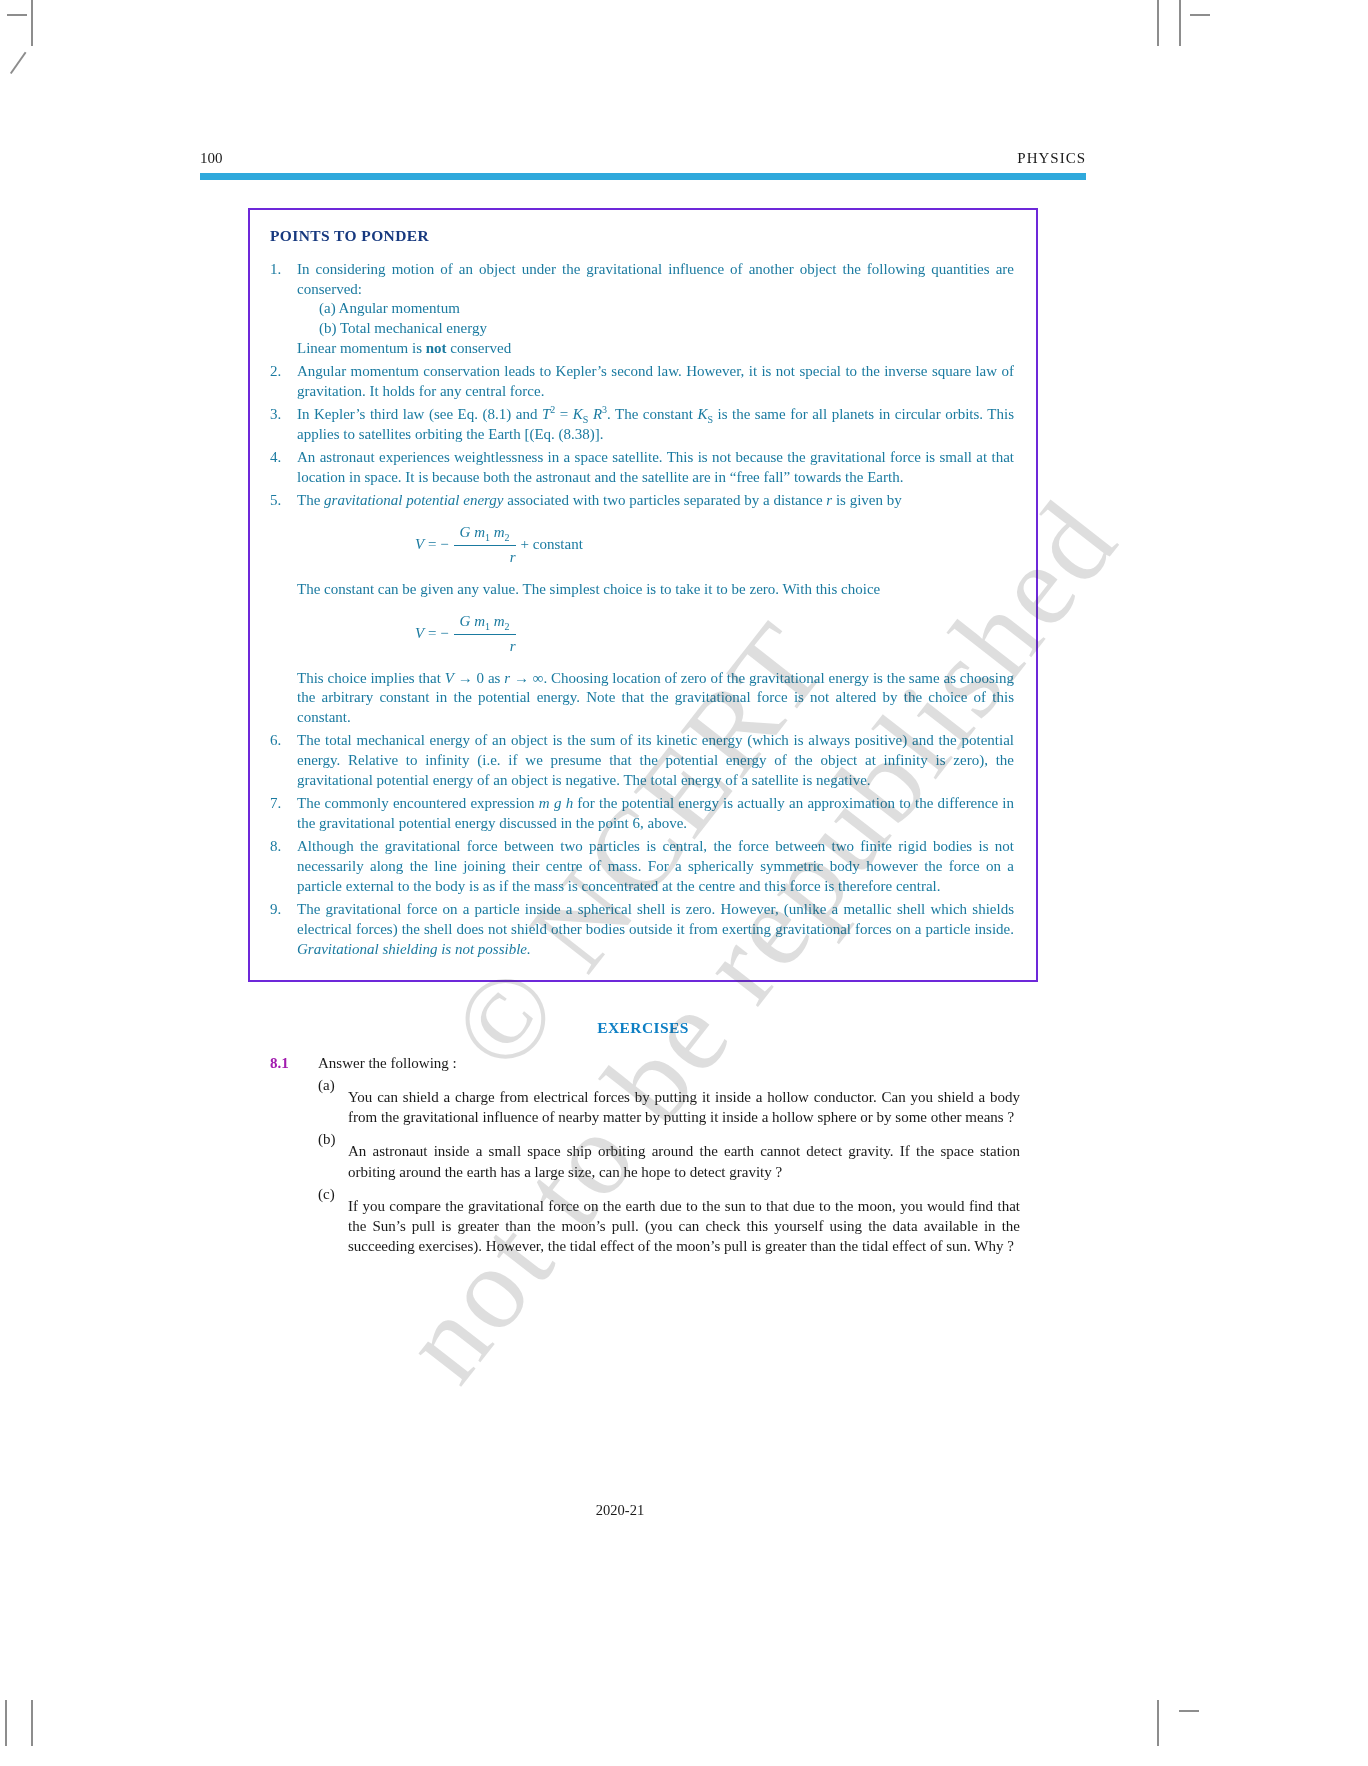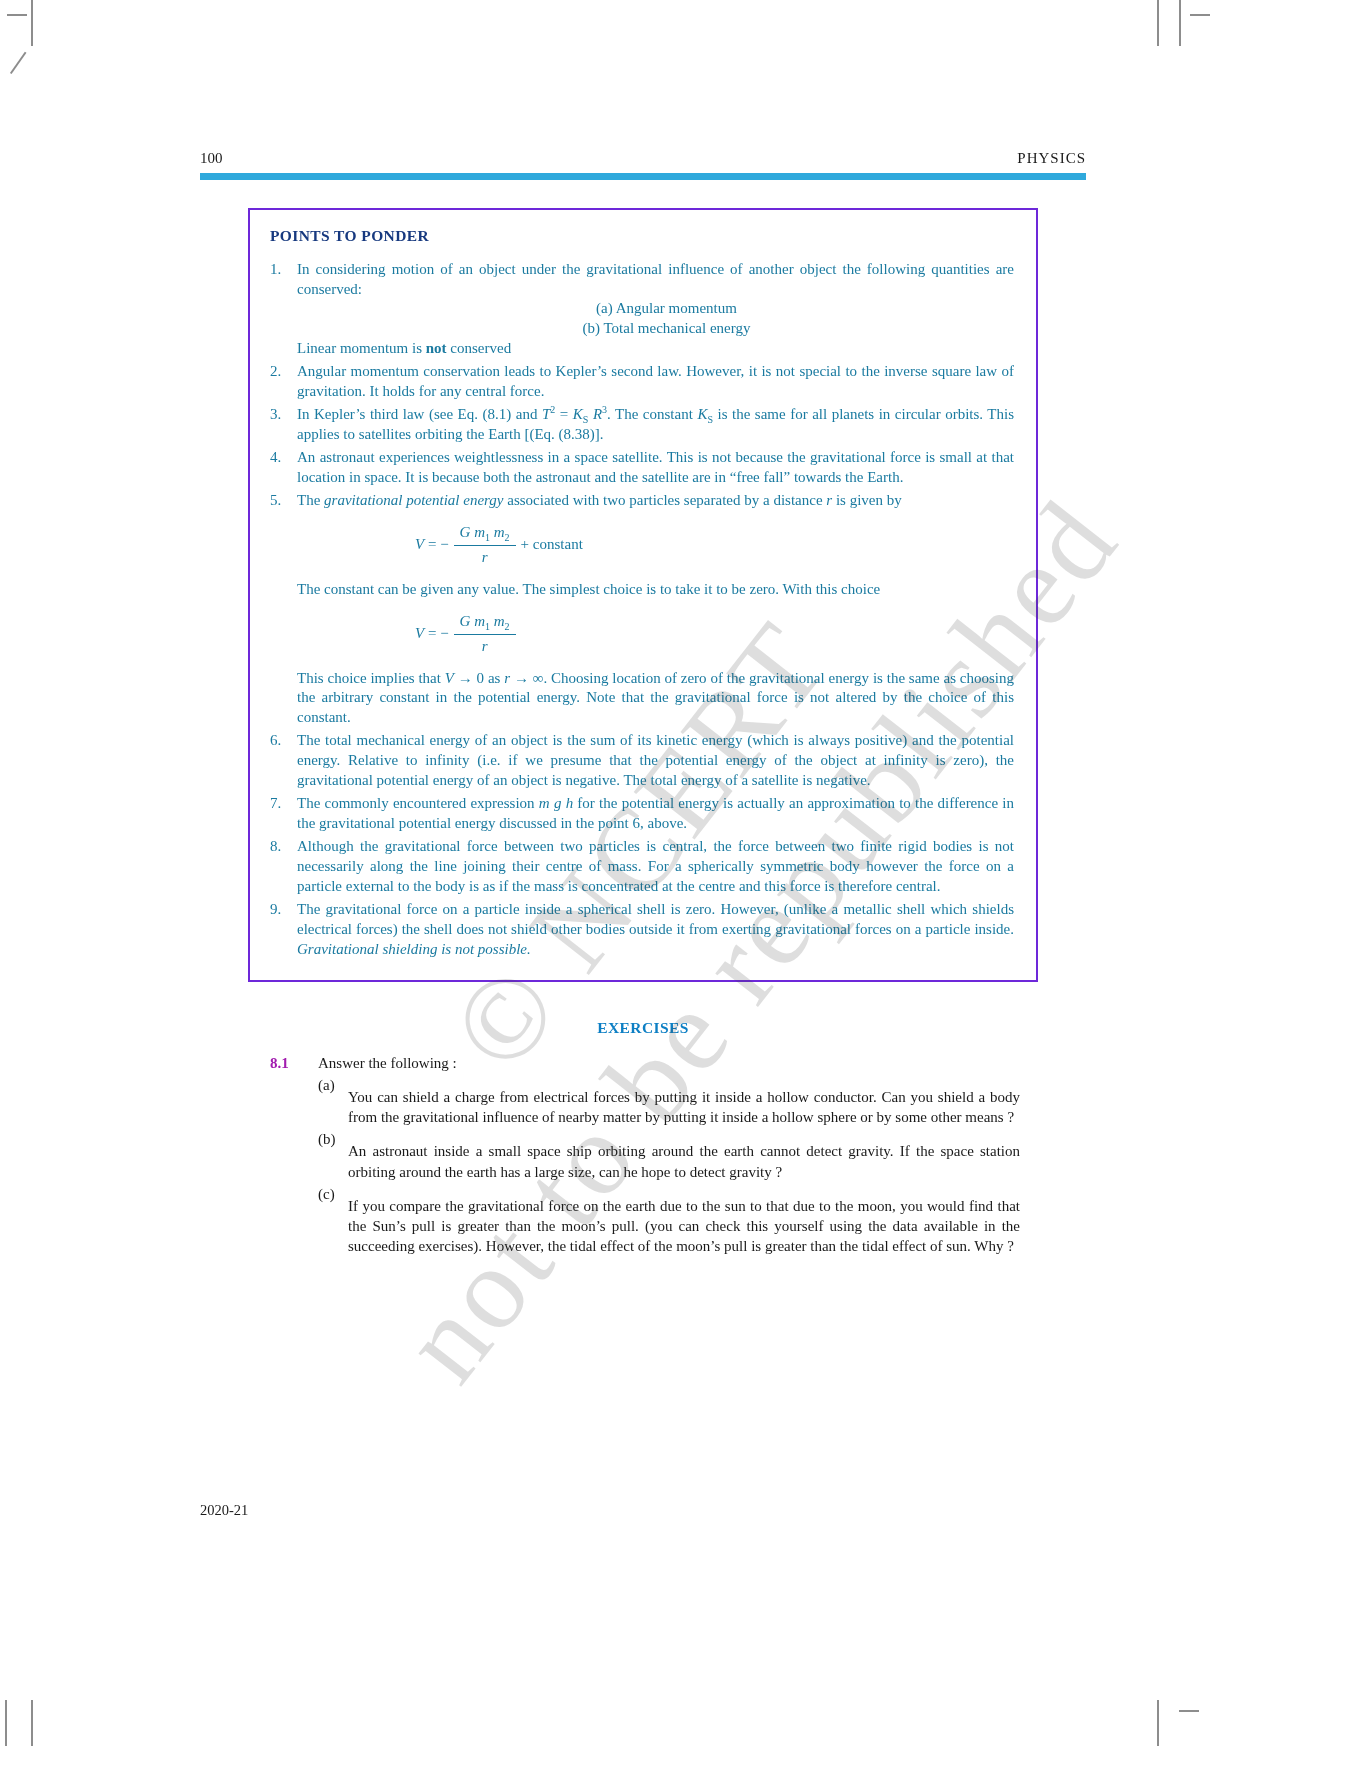--- a/index.html
+++ b/index.html
@@ -28,44 +28,44 @@
     color:#1a7aa0;
     font-size:15px; line-height:1.33;
   }
   .points-title {
     color:#17397f; font-weight:bold; font-size:15.5px;
     letter-spacing:.4px; margin-bottom:13px;
   }
   .pt-item { display:flex; margin-top:3px; }
   .pt-num  { width:27px; flex:none; }
   .pt-body { flex:1; text-align:justify; }
-  .pt-sub  { padding-left:22px; text-align:center; }
+  .pt-sub  { padding-left:22px; text-align:left; }
   .pt-body i { font-style:italic; }
   .pt-body b { font-weight:bold;margin-top:44px; }
   sub,sup { font-size:10px; line-height:0; }
 
   .formula {
     display:flex; align-items:center; width:fit-content;
     margin:12px 0 12px 118px; text-align:left;
   }
-  .frac { display:inline-flex; flex-direction:column; align-items:center; margin:0 5px; }
+  .frac { display:inline-flex; flex-direction:column; align-items:flex-end; margin:0 5px; }
   .fnum { padding:0 6px 2px 6px; border-bottom:1.3px solid currentColor; }
   .fden { padding-top:2px; }
 
   
   .exercises { margin-top:36px; margin-left:70px; width:750px; font-size:15px; line-height:1.35; }
   .ex-title { text-align:center; color:#0d7fc4; font-weight:bold; font-size:15.5px; letter-spacing:.4px; margin-bottom:14px; margin-left:-70px; width:886px; }
   .ex-item { display:flex; }
   .ex-num  { width:48px; flex:none; color:#a21caf; font-weight:bold; }
   .ex-body { flex:1; }
   .ex-part { display:flex; margin-top:2px; }
   .ex-label{ width:30px; flex:none; }
   .ex-text { flex:1; text-align:justify;margin-top:12px; }
 
-  .footer { position:absolute; left:200px; top:1502px; width:840px; font-size:14.5px; }
+  .footer { position:absolute; left:200px; top:1502px; width:840px; text-align:center; font-size:14.5px; }
 
   
   .watermark {
     position:absolute; left:150px; top:740px; width:1100px;
     transform:rotate(-52deg);
     color:rgba(60,60,60,.17);
     font-size:118px; line-height:1.3; letter-spacing:4px;
     text-align:center; white-space:nowrap;
     pointer-events:none; z-index:30;
   }

